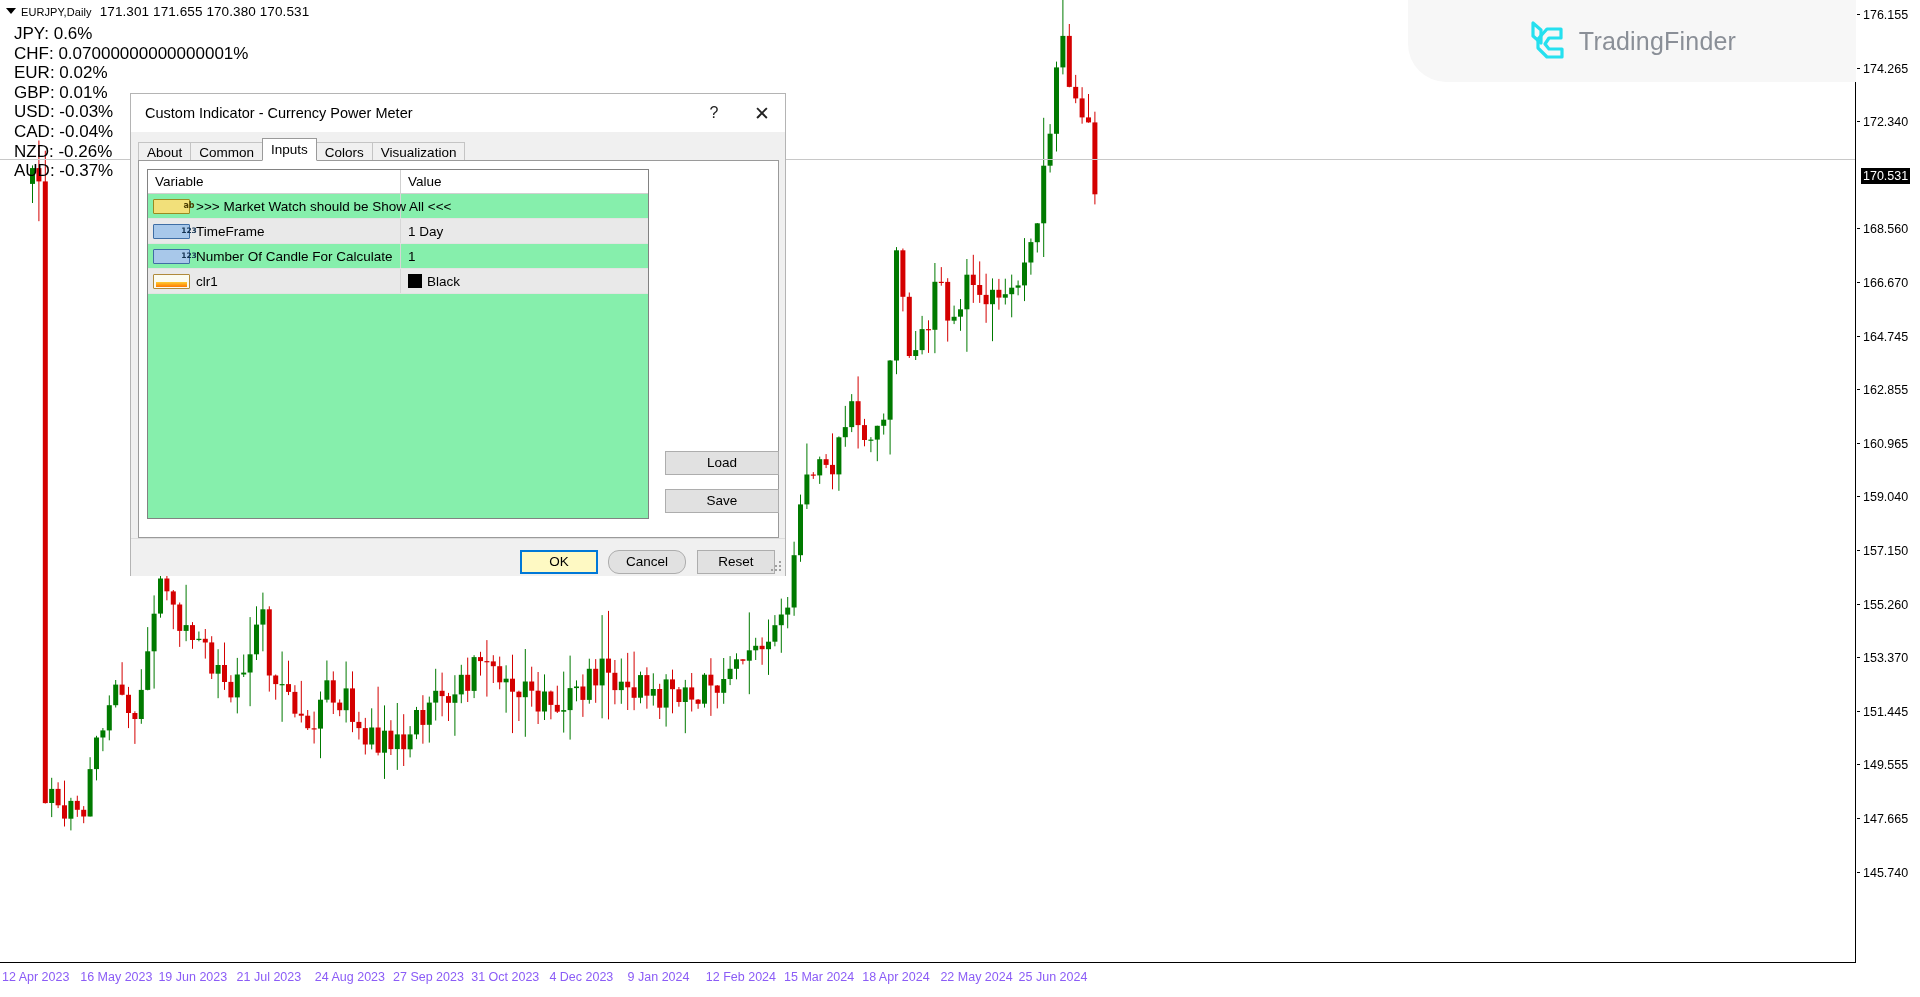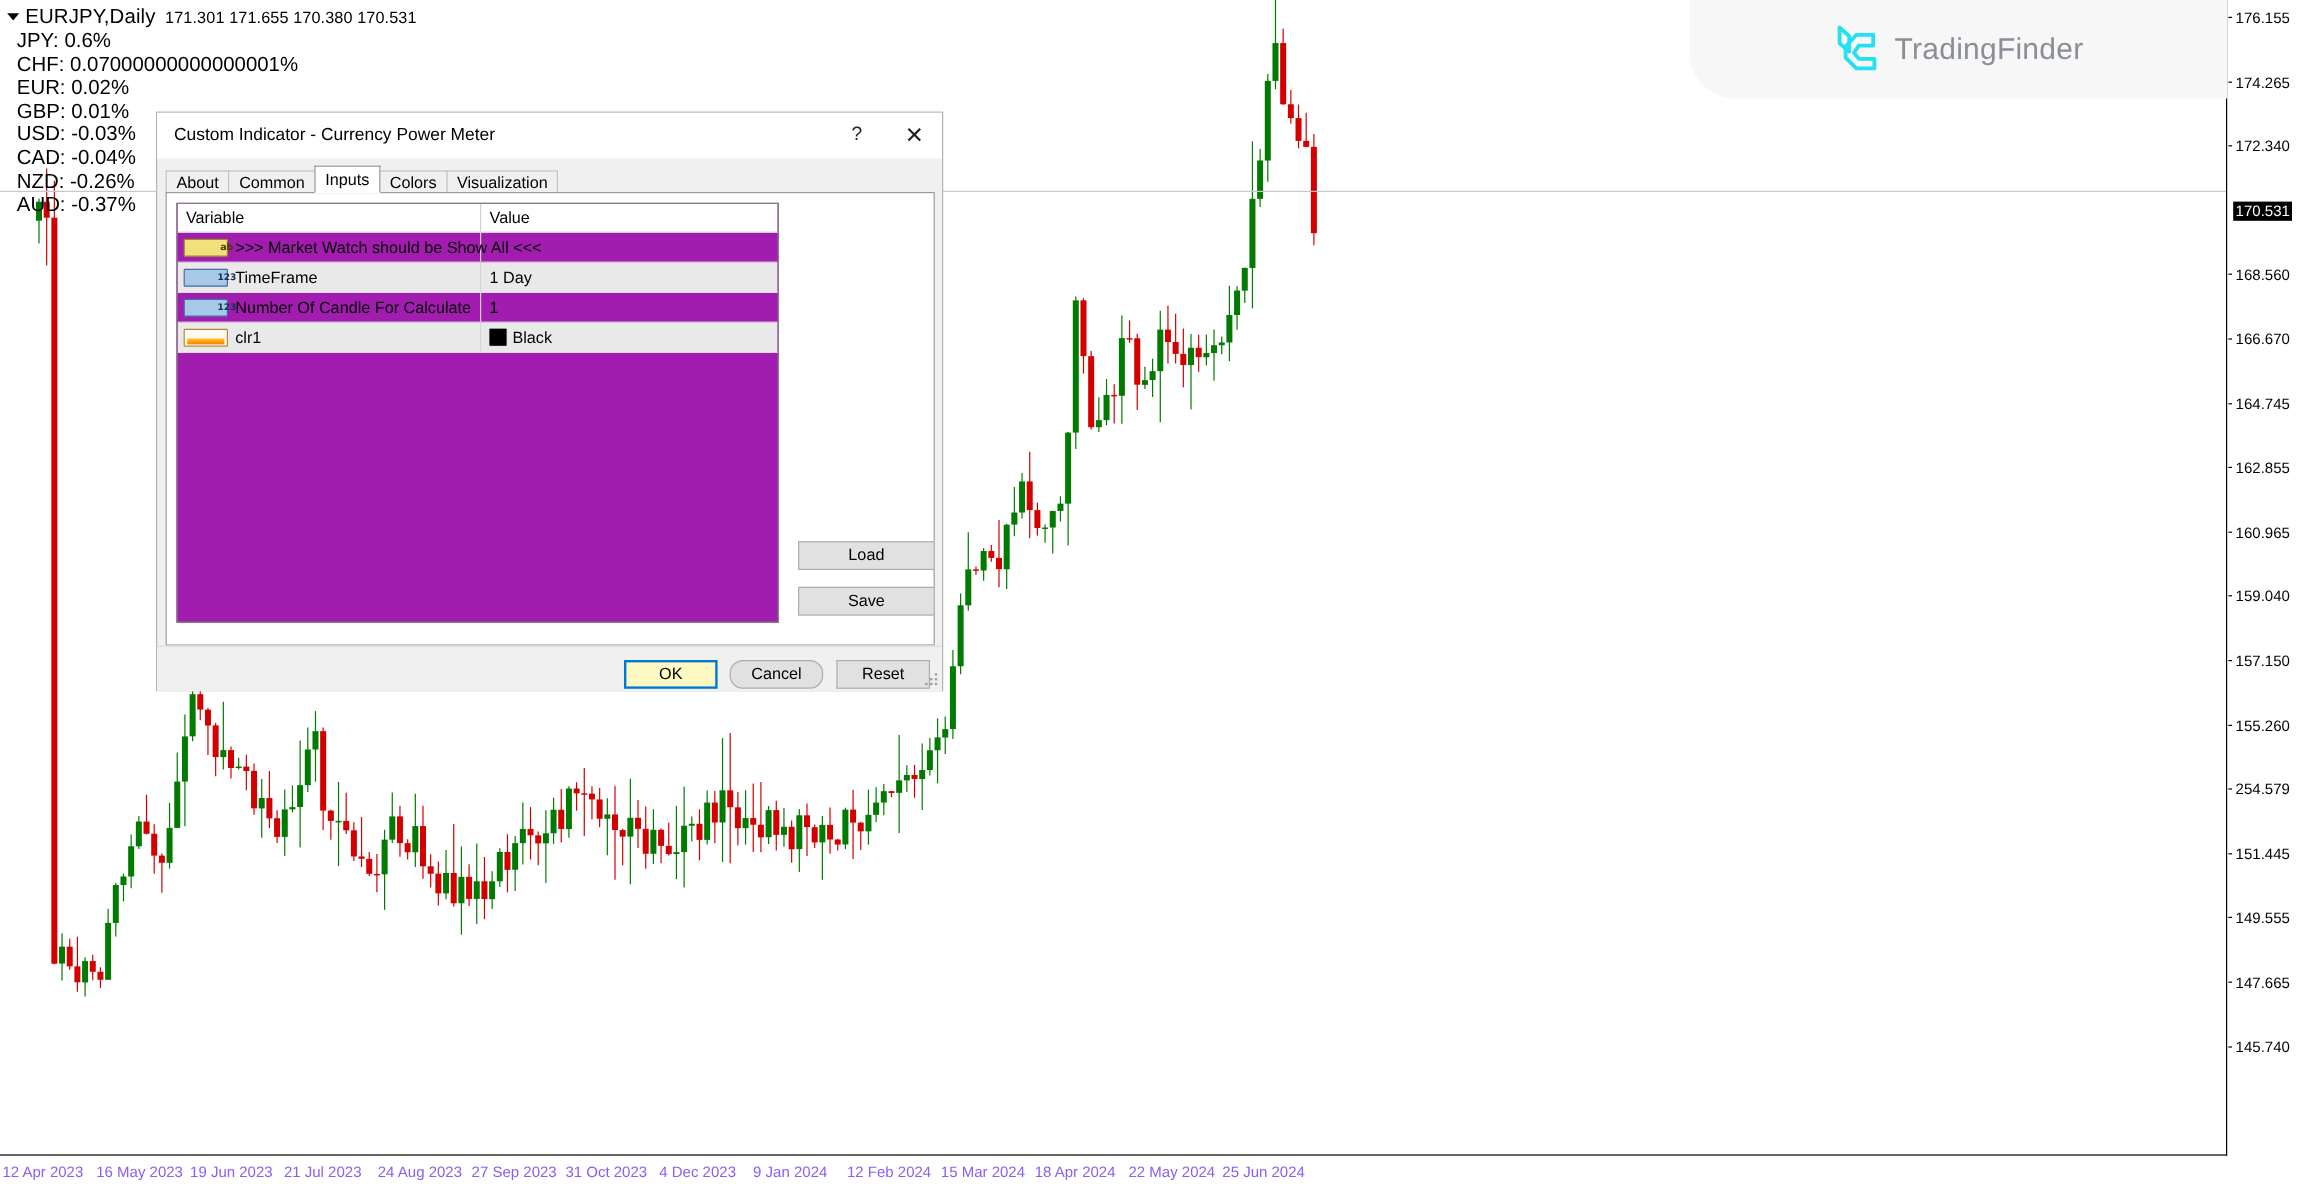--- a/index.html
+++ b/index.html
@@ -56,21 +56,21 @@
   }
   #symbol-line .tri {
     display: inline-block;
     width: 0; height: 0;
     border-left: 5px solid transparent;
     border-right: 5px solid transparent;
     border-top: 6px solid #000;
     margin-right: 5px;
     vertical-align: 2px;
   }
-  #symbol-line .sym { font-size: 17px; }
+  #symbol-line .sym { font-size: 11px; }
   #symbol-line .ohlc { margin-left: 8px; font-size: 13.5px; }
 
   #power-list {
     position: absolute;
     left: 14px; top: 24px;
     font-size: 17px;
     line-height: 19.6px;
     color: #000;
     white-space: nowrap;
   }
@@ -228,21 +228,21 @@
     height: 378px;
     background: #ffffff;
     border: 1px solid #9a9a9a;
     box-sizing: border-box;
   }
   #params-table {
     position: absolute;
     left: 8px; top: 8px;
     width: 502px;
     height: 350px;
-    background: #a21caf;
+    background: #86efac;
     border: 1px solid #828282;
     box-sizing: border-box;
     overflow: hidden;
   }
   .tbl-head {
     display: flex;
     height: 23px;
     background: #ffffff;
     border-bottom: 1px solid #d0d0d0;
   }
@@ -794,21 +794,21 @@
       <div class="price-tick" style="top: 551px;">
         <span class="dash"></span>
         <span class="lbl">157.150</span>
       </div>
       <div class="price-tick" style="top: 604.6px;">
         <span class="dash"></span>
         <span class="lbl">155.260</span>
       </div>
       <div class="price-tick" style="top: 658.2px;">
         <span class="dash"></span>
-        <span class="lbl">254.579</span>
+        <span class="lbl">153.370</span>
       </div>
       <div class="price-tick" style="top: 711.8px;">
         <span class="dash"></span>
         <span class="lbl">151.445</span>
       </div>
       <div class="price-tick" style="top: 765.4px;">
         <span class="dash"></span>
         <span class="lbl">149.555</span>
       </div>
       <div class="price-tick" style="top: 819px;">

